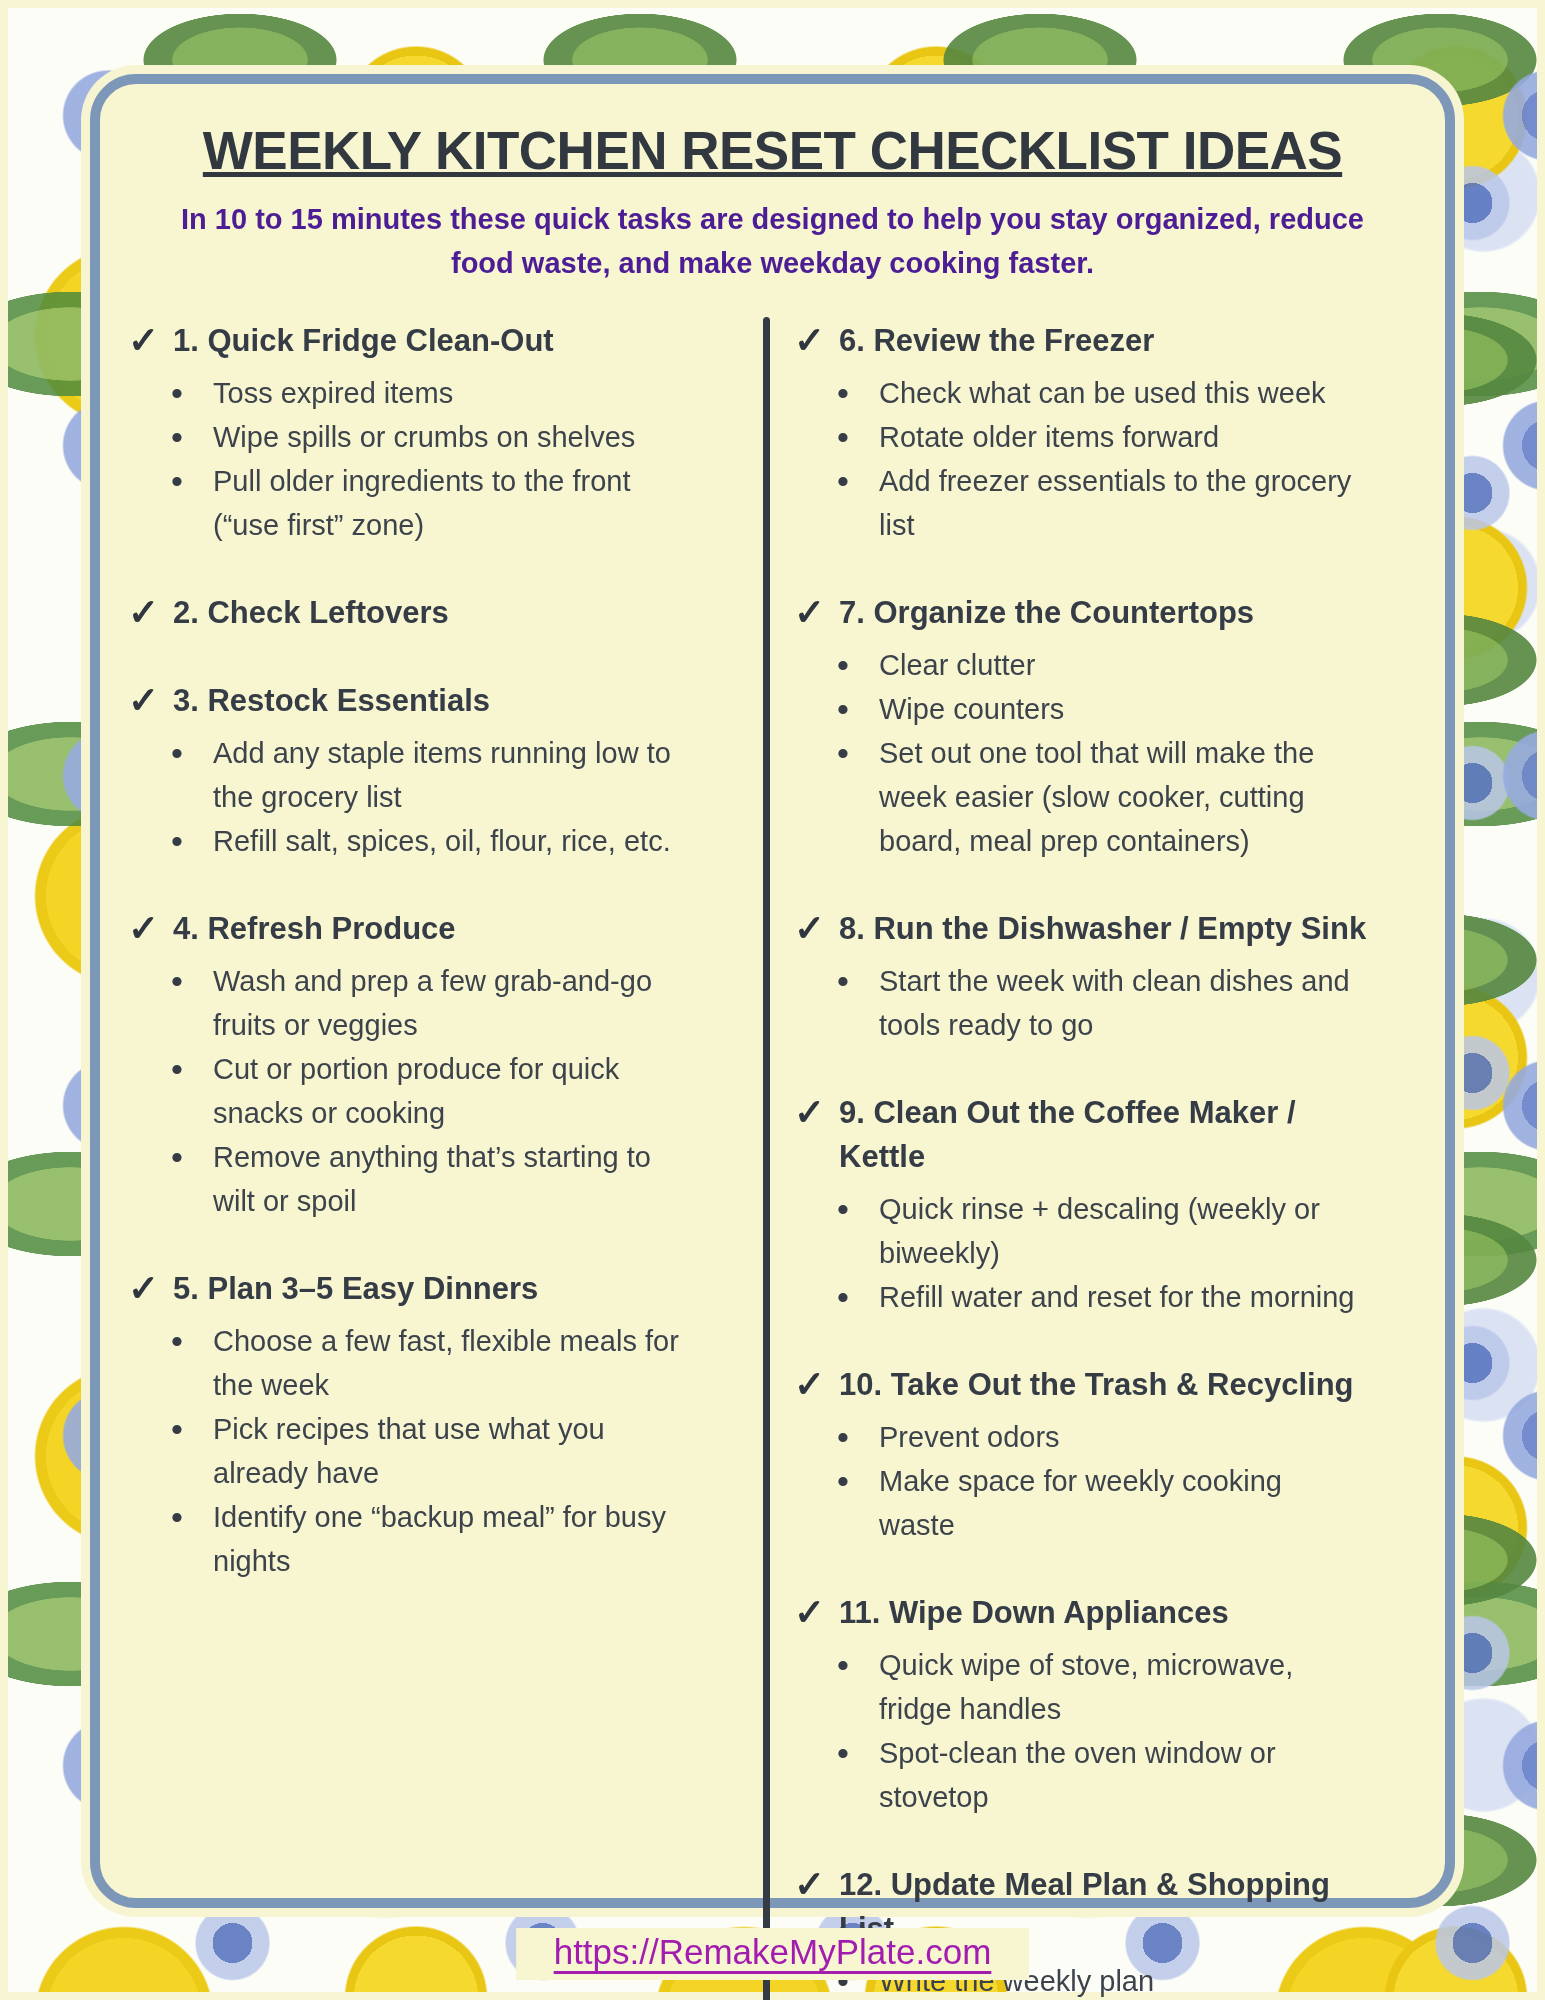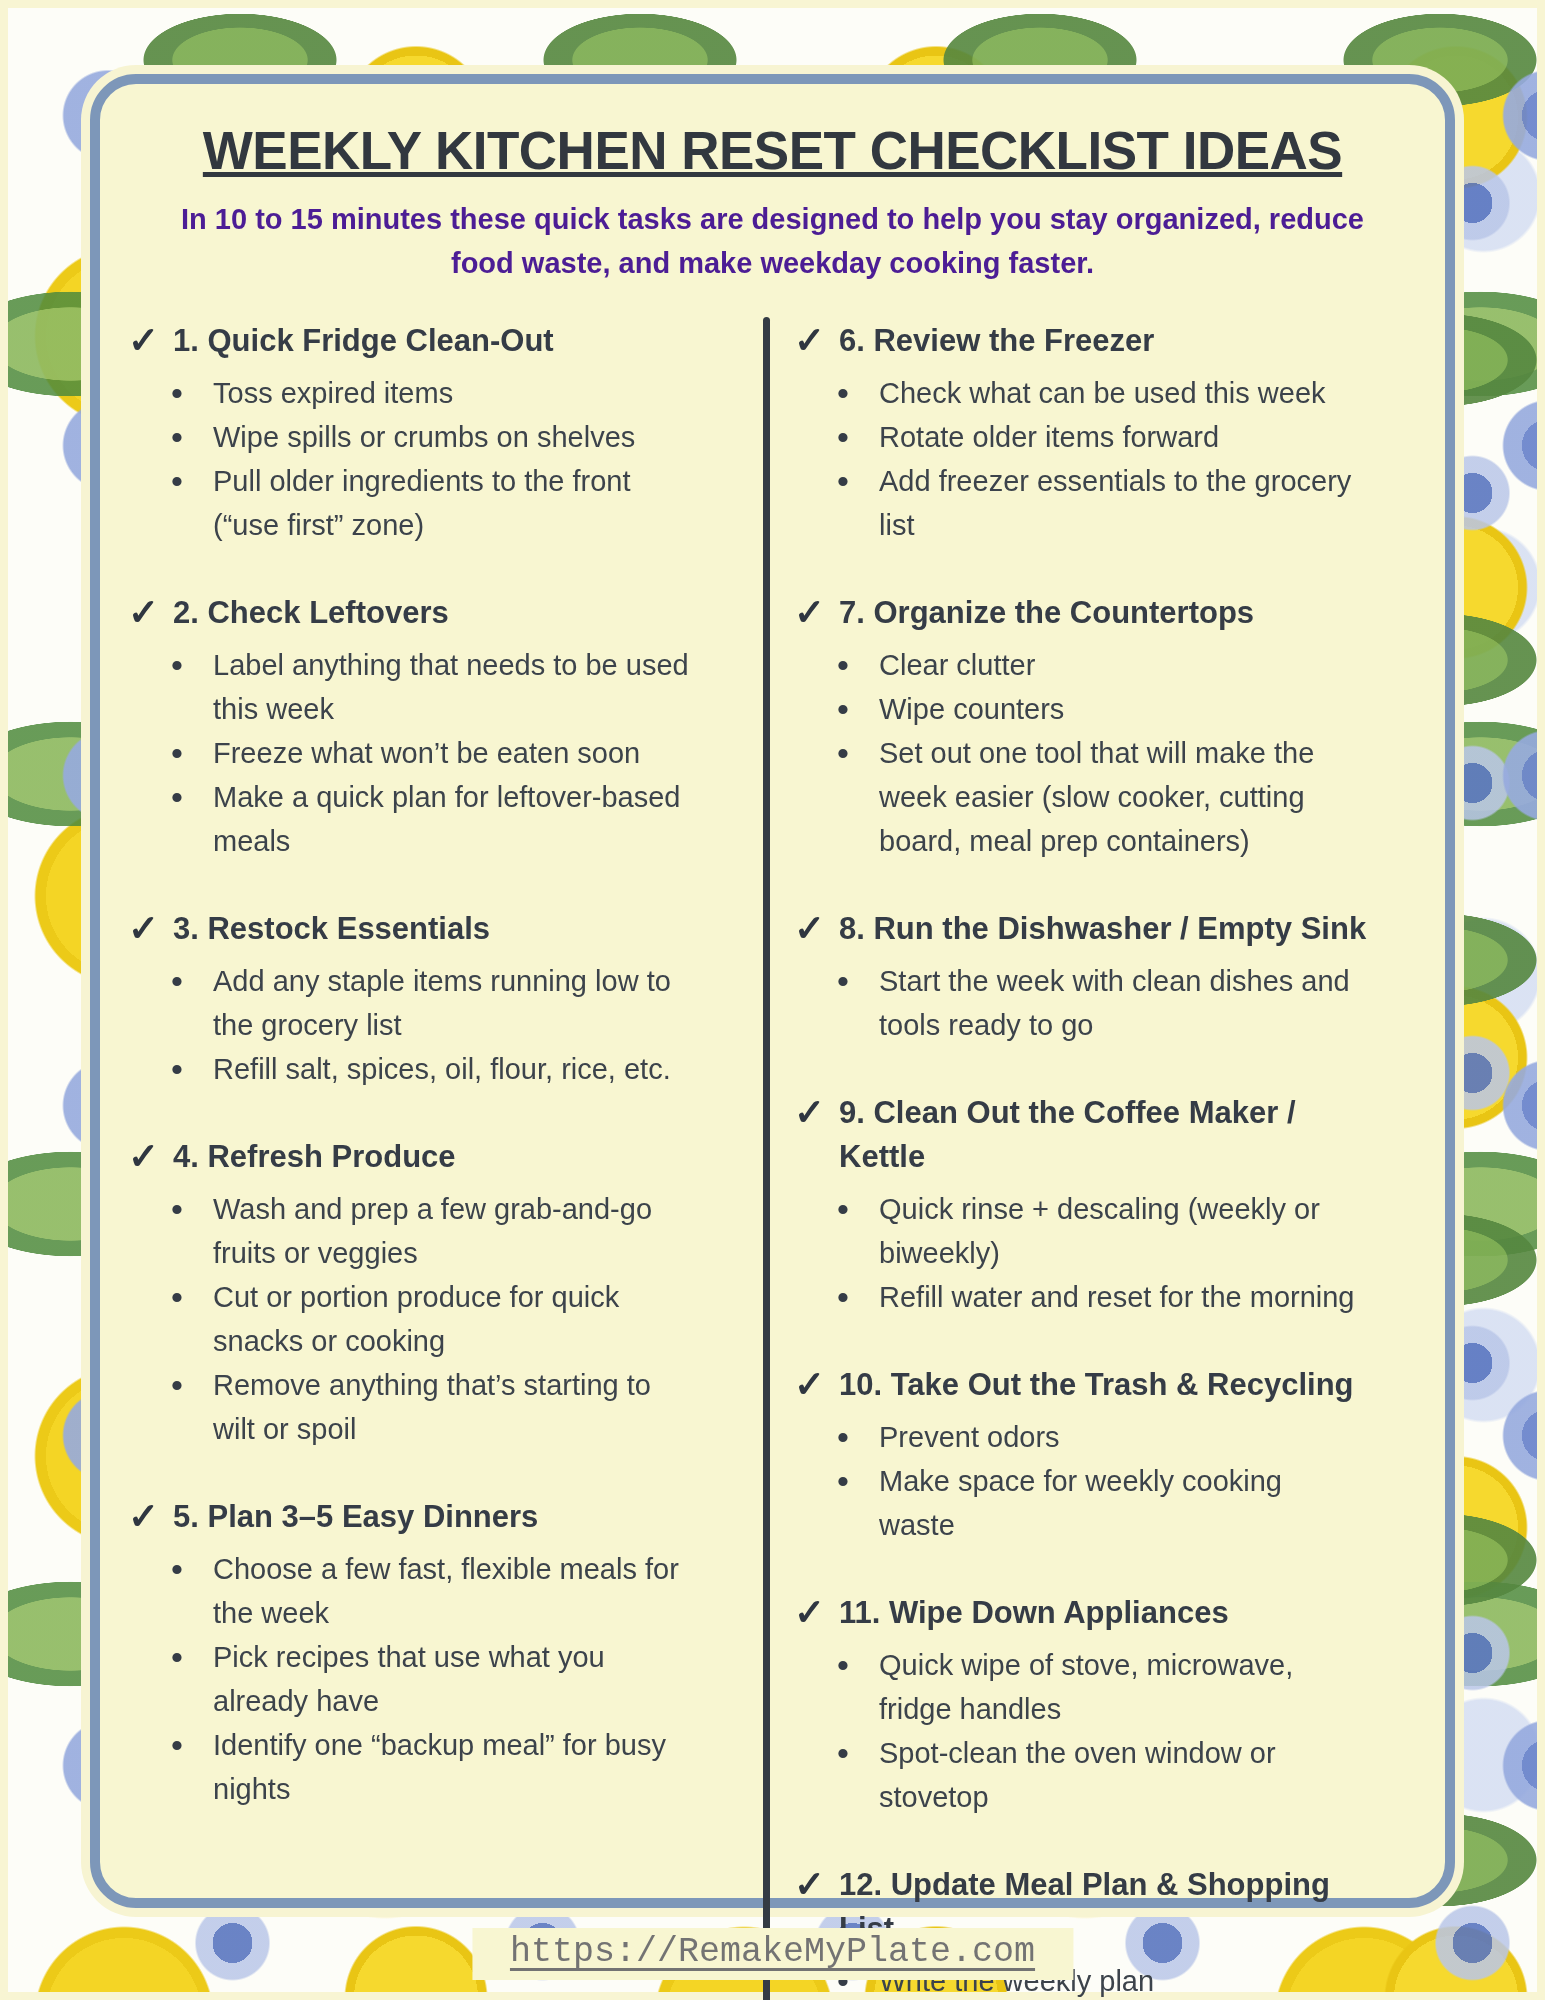--- a/index.html
+++ b/index.html
@@ -118,23 +118,23 @@
   
   .footer-box{
     position:absolute;
     left:50%;
     transform:translateX(-50%);
     top:1928px;
     background:#f8f6d1;
     padding:4px 38px 8px 38px;
   }
   .footer-link{
-    font-family:Liberation Mono, monospace;
+    font-family:Liberation Sans, sans-serif;
     font-size:35px;
-    color:#737373;
+    color:#a21caf;
     text-decoration:underline;
     text-underline-offset:7px;
     text-decoration-thickness:3px;
   }
 </style>
 </head>
 <body>
 
 <div class="poster">
 
@@ -156,25 +156,20 @@
               <li>Wipe spills or crumbs on shelves</li>
               <li>Pull older ingredients to the front (“use first” zone)</li>
             </ul>
   </div>
 
   <div class="section">
     <div class="section-header">
       <span class="check">✓</span>
       <span>2. Check Leftovers</span>
     </div>
-    <ul class="items">
-              <li>Label anything that needs to be used this week</li>
-              <li>Freeze what won’t be eaten soon</li>
-              <li>Make a quick plan for leftover-based meals</li>
-            </ul>
   </div>
 
   <div class="section">
     <div class="section-header">
       <span class="check">✓</span>
       <span>3. Restock Essentials</span>
     </div>
     <ul class="items">
               <li>Add any staple items running low to the grocery list</li>
               <li>Refill salt, spices, oil, flour, rice, etc.</li>

